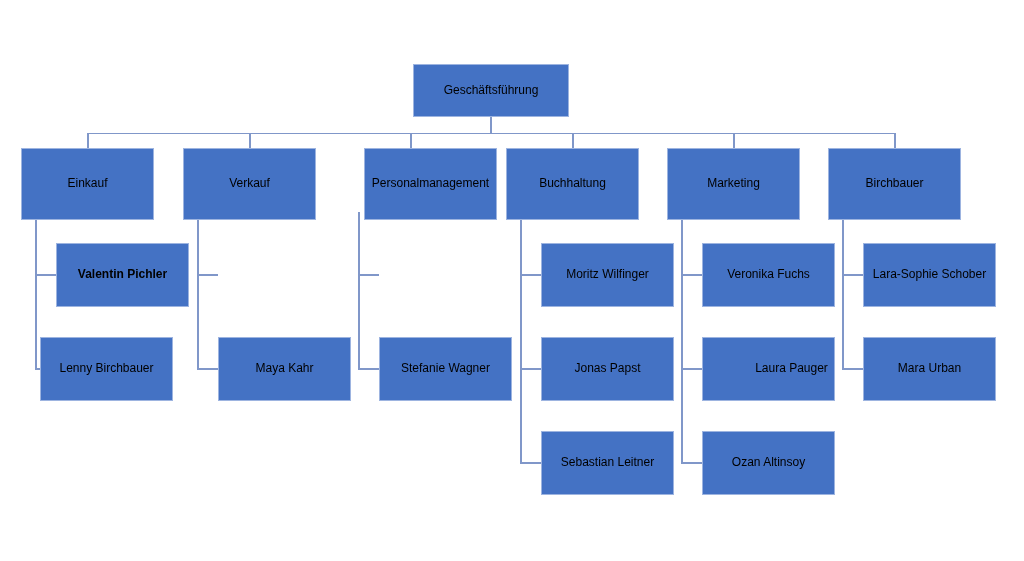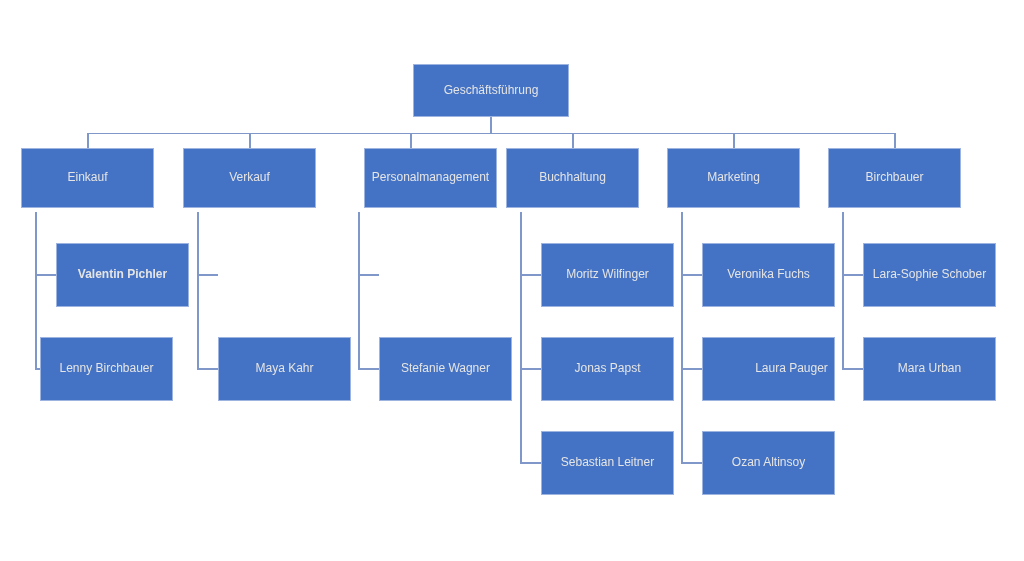--- a/index.html
+++ b/index.html
@@ -13,32 +13,32 @@
     width: 1024px;
     height: 561px;
     background: #ffffff;
     overflow: hidden;
   }
   .node {
     position: absolute;
     background: #4472C4;
     border: 1px solid #9db4e0;
     box-sizing: border-box;
-    color: #e5e5e5;
+    color: #000000;
     display: flex;
     align-items: center;
     justify-content: center;
     text-align: center;
     font-size: 12px;
     line-height: 1.15;
     padding: 2px;
     cursor: default;
   }
   .node.root  { left: 413px; top: 64px;  width: 156px; height: 53px; }
-  .node.dept  { top: 148px; width: 133px; height: 60px; }
+  .node.dept  { top: 148px; width: 133px; height: 72px; }
   .node.member{ width: 133px; height: 64px; }
 
   .line {
     position: absolute;
     background: #8097c9;
   }
   .line.h { height: 1.5px; }
   .line.v { width: 1.5px; }
 </style>
 </head>

